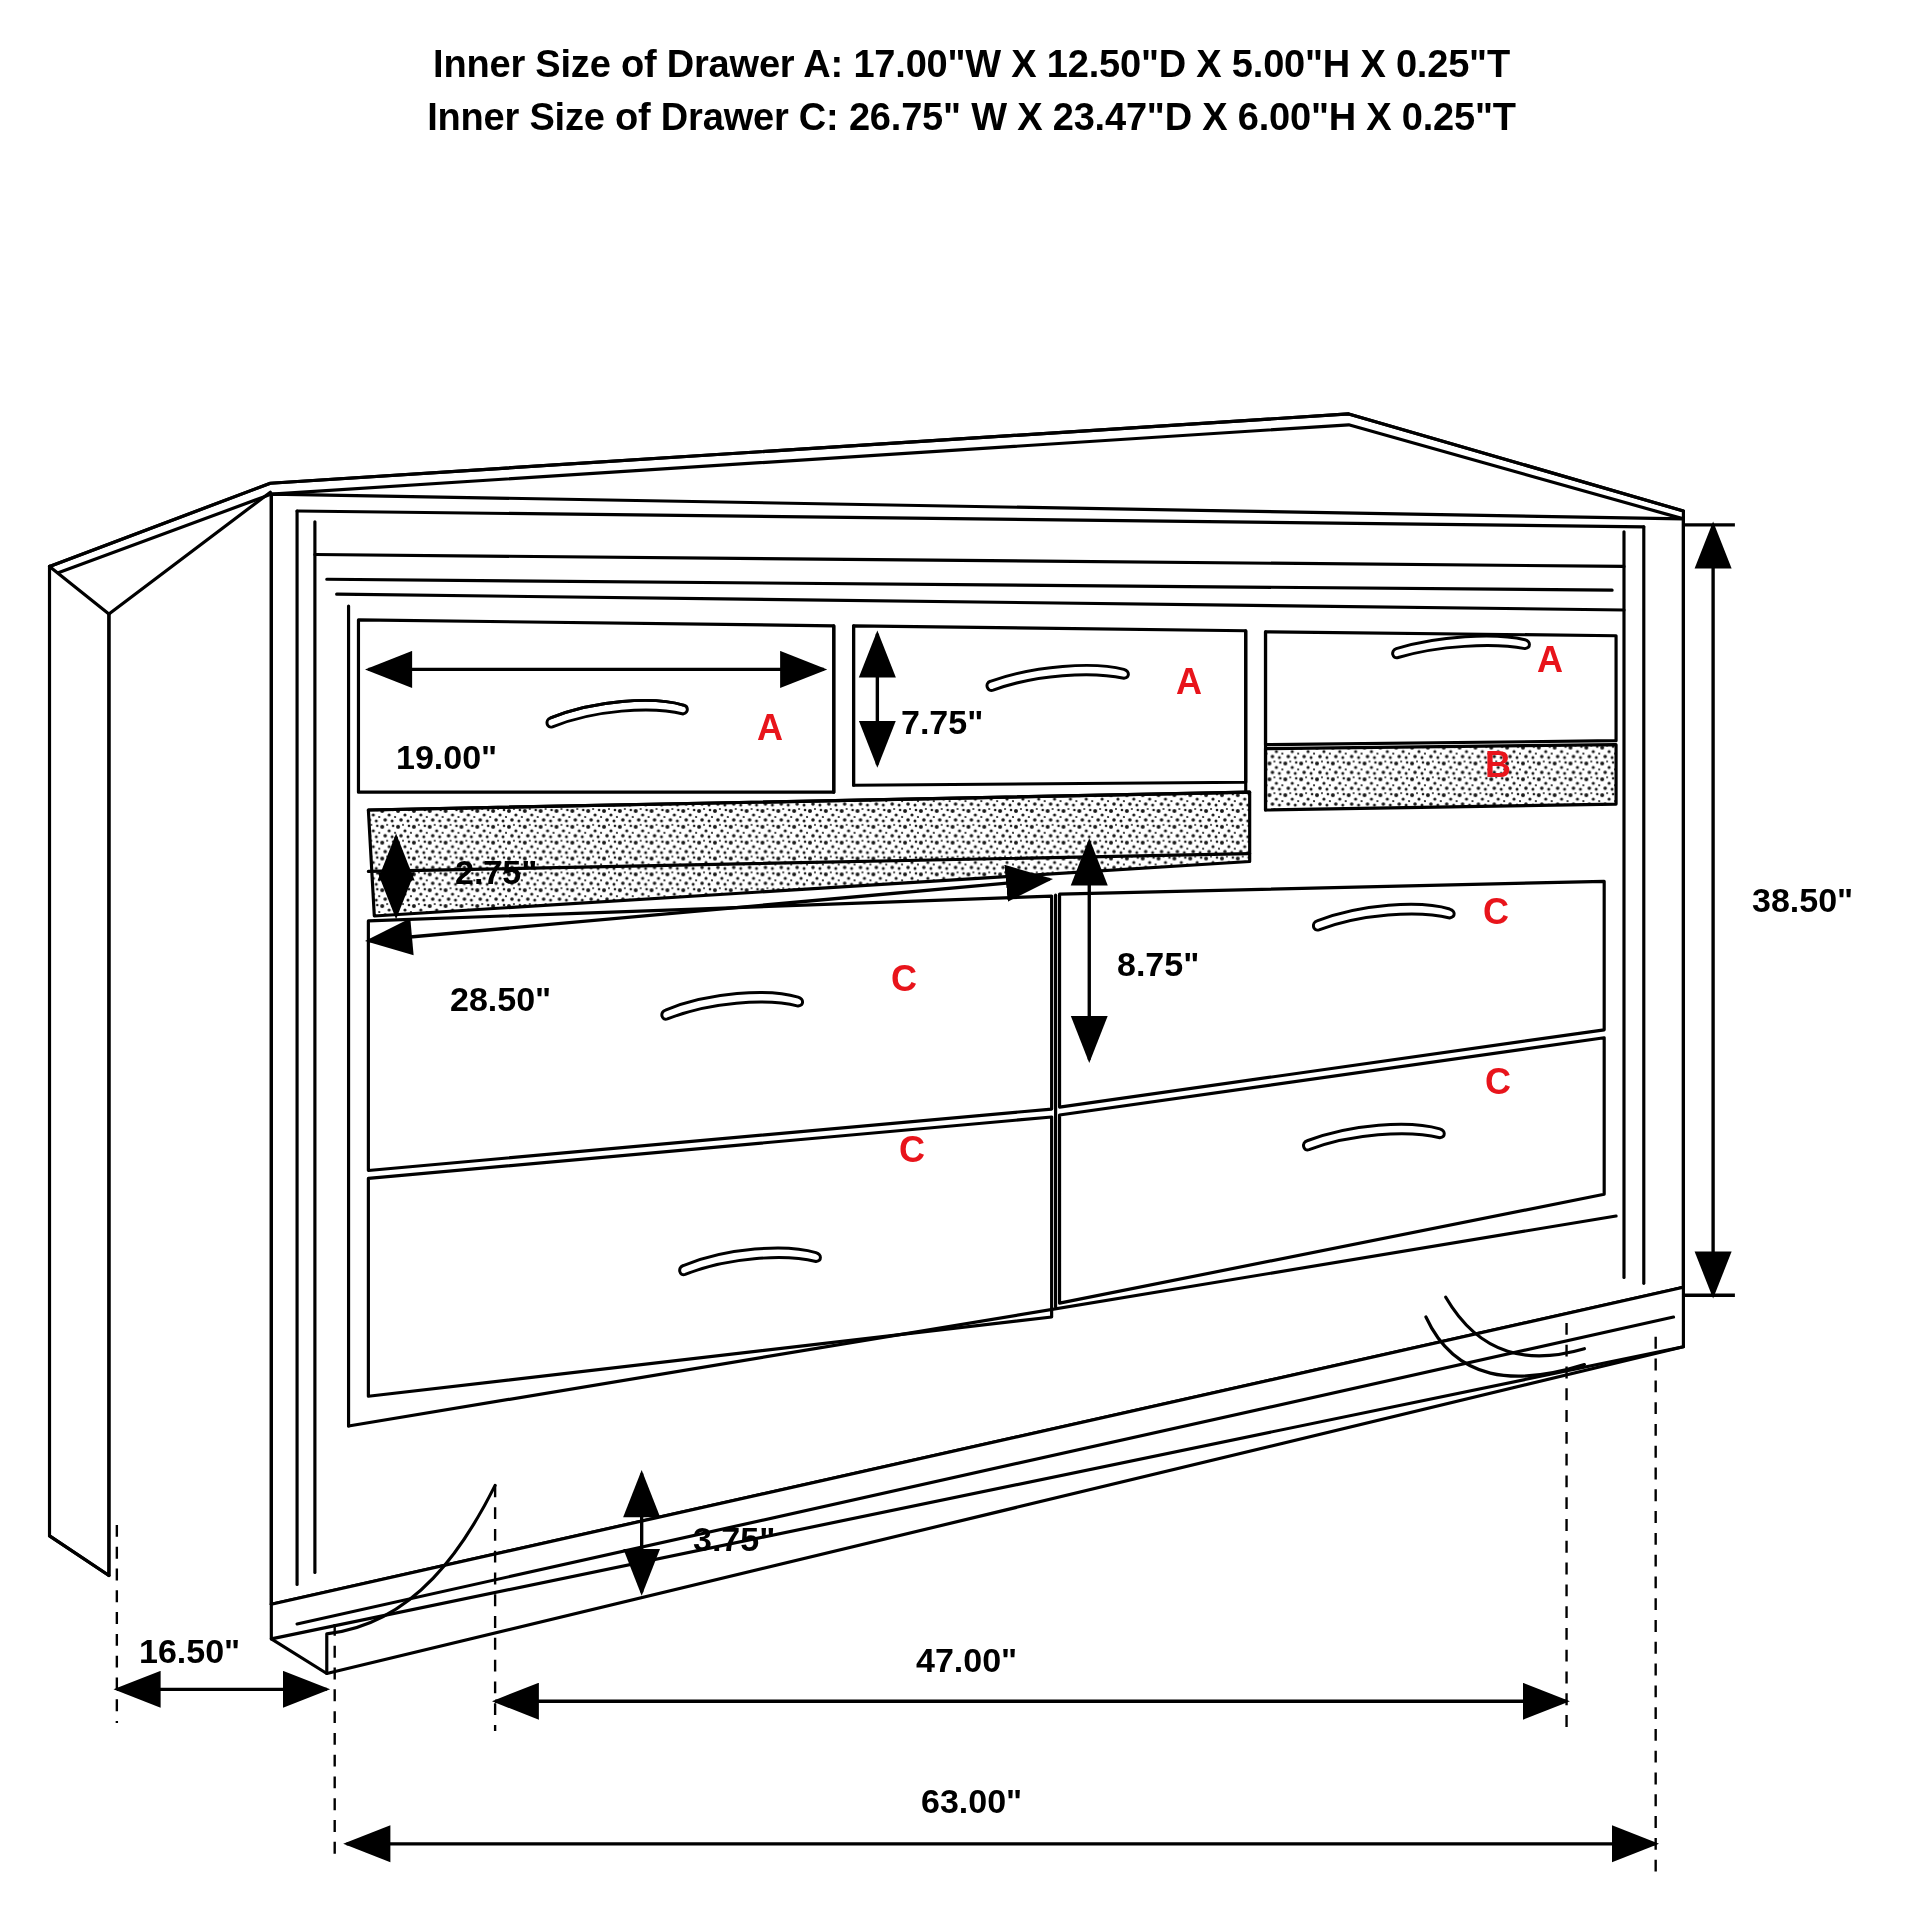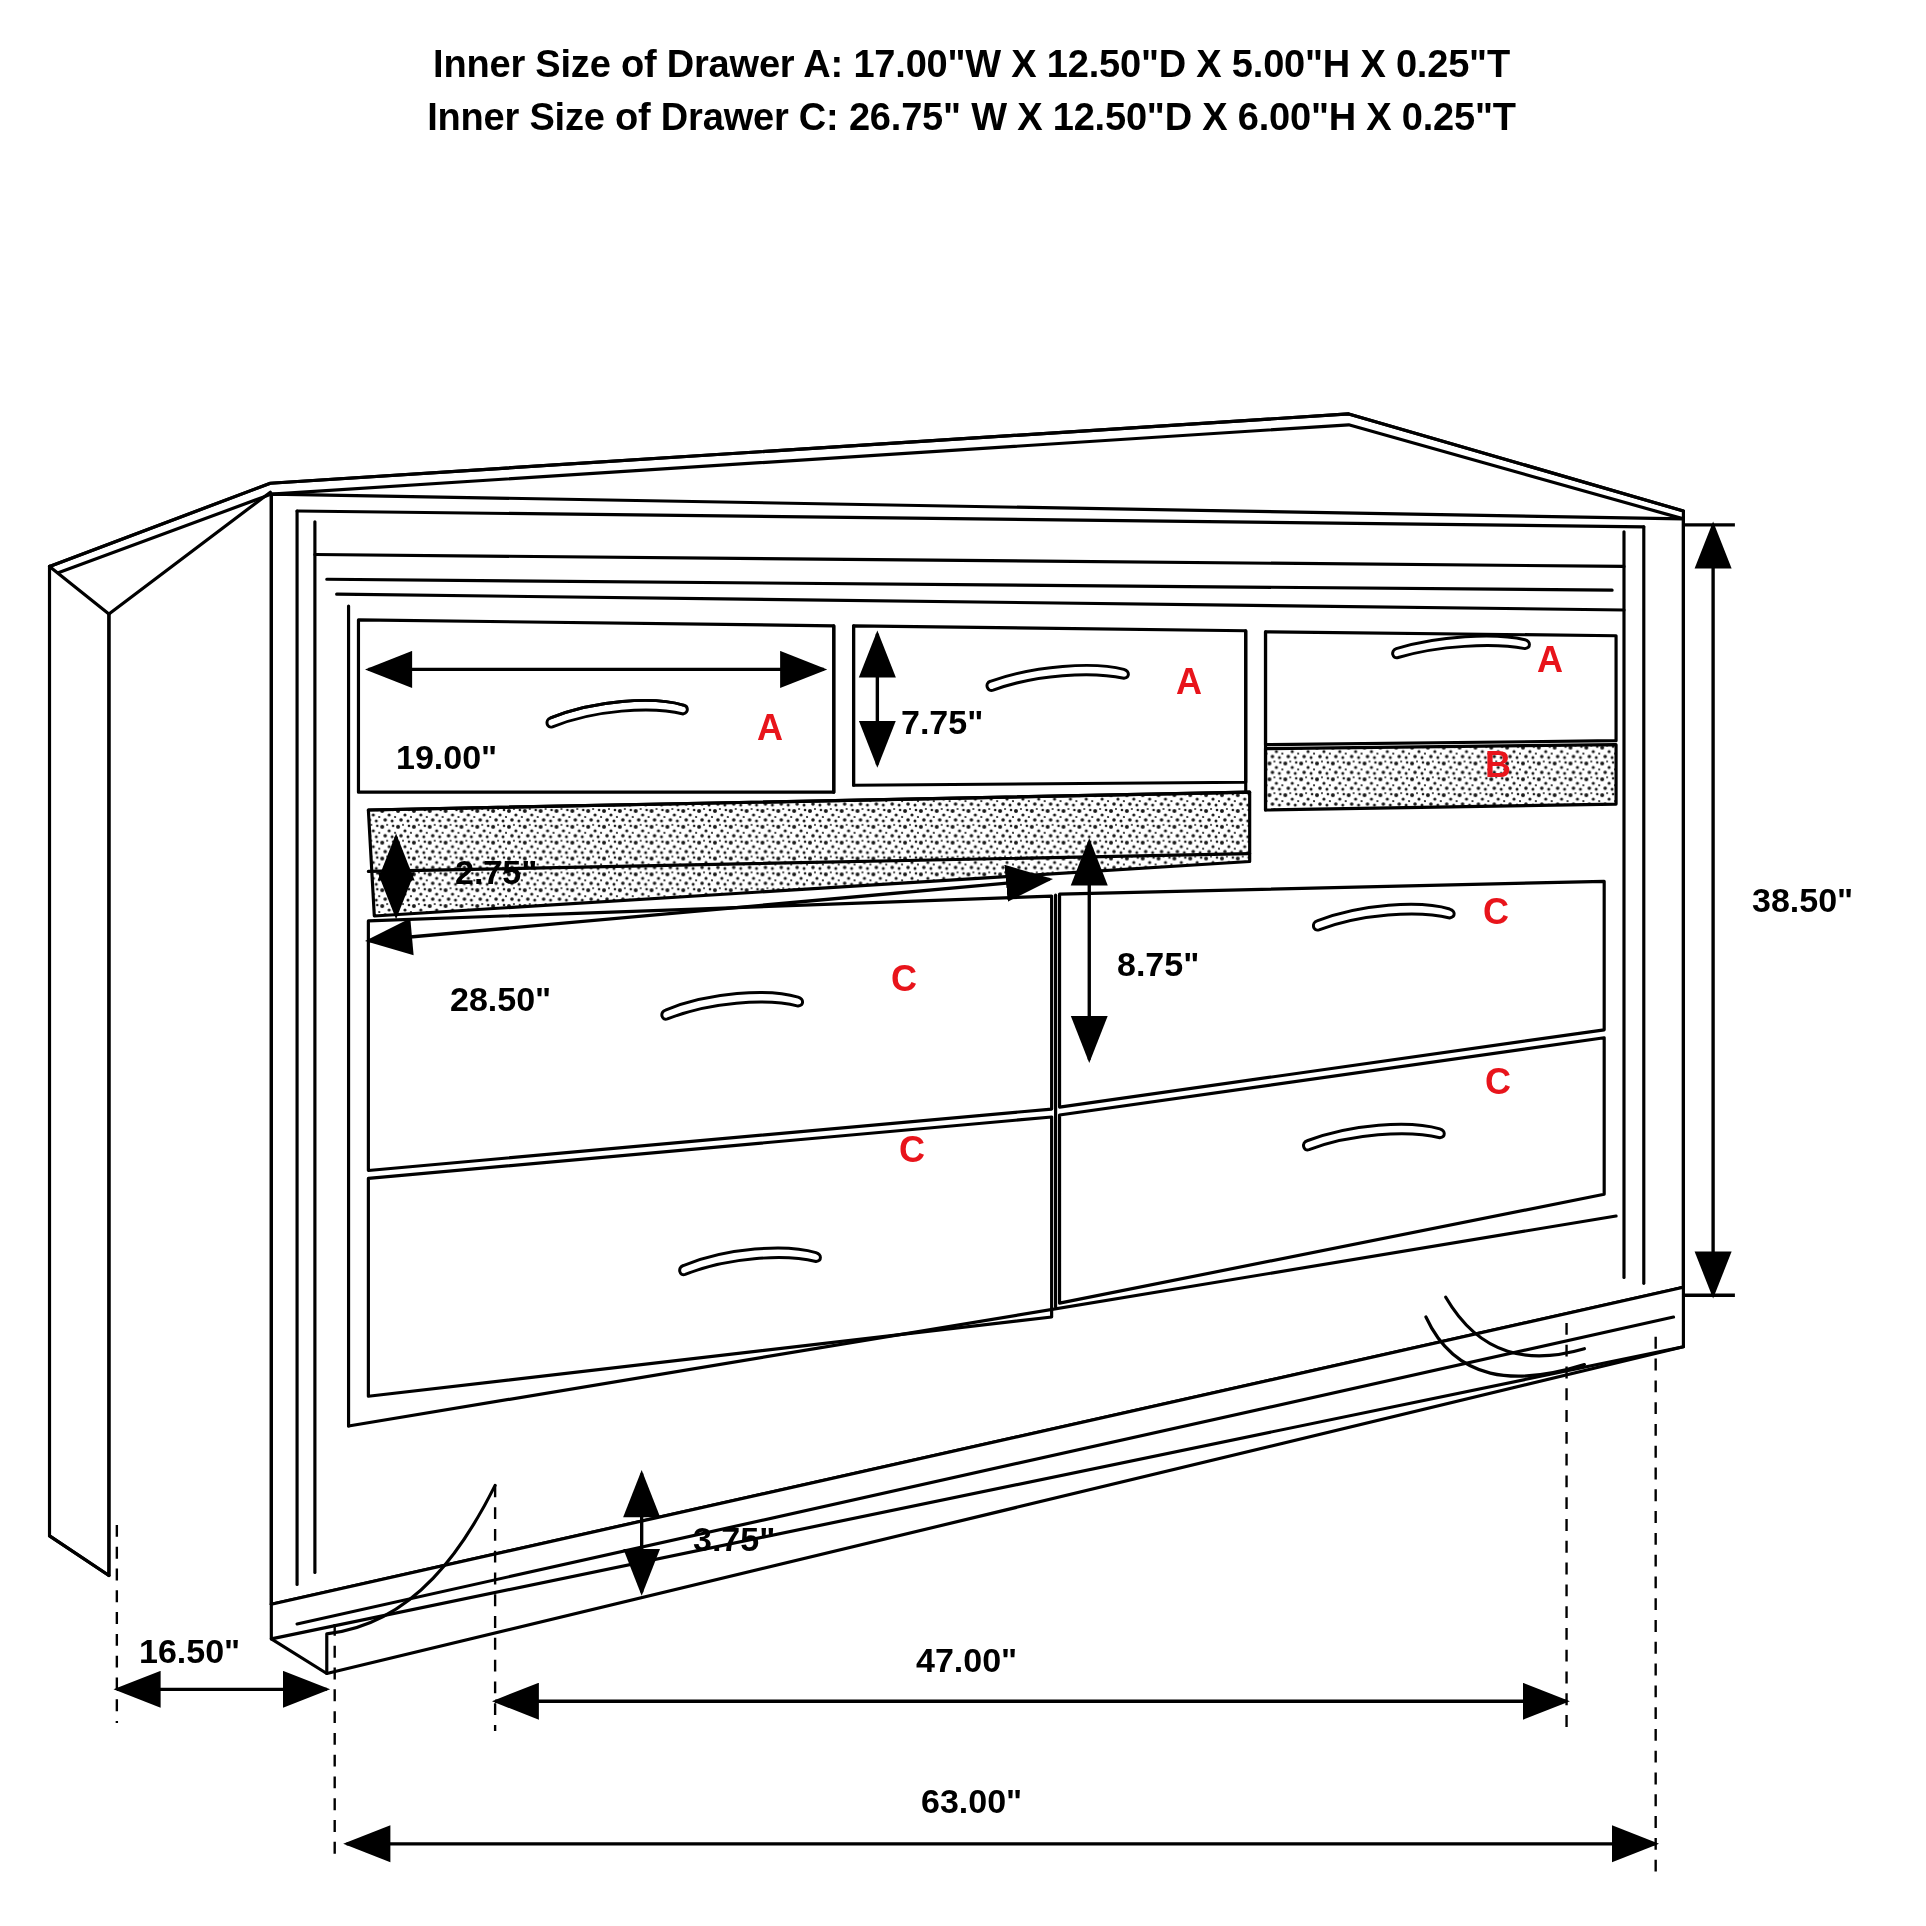--- a/index.html
+++ b/index.html
@@ -8,21 +8,21 @@
   .hdr div{font-size:38px;font-weight:bold;color:#000;line-height:53px;letter-spacing:-0.2px;margin-left:16px;}
   svg{position:absolute;left:0;top:0;}
   .lbl{position:absolute;font-size:34px;font-weight:bold;color:#000;white-space:nowrap;}
   .rlbl{position:absolute;font-size:36px;font-weight:bold;color:#e8141b;white-space:nowrap;}
 </style>
 </head>
 <body>
 
 <div class="hdr">
   <div>Inner Size of Drawer A: 17.00"W X 12.50"D X 5.00"H X 0.25"T</div>
-  <div>Inner Size of Drawer C: 26.75" W X 12.50"D X 6.00"H X 0.25"T</div>
+  <div>Inner Size of Drawer C: 26.75" W X 23.47"D X 6.00"H X 0.25"T</div>
 </div>
 
 <svg width="1927" height="1927" viewBox="0 0 1946 1946">
   <defs>
     <marker id="arrH" markerWidth="16" markerHeight="16" refX="13" refY="5.5" orient="auto">
       <path d="M0,0 L14,5.5 L0,11 z" fill="#000"></path>
     </marker>
     <marker id="arrT" markerWidth="16" markerHeight="16" refX="1" refY="5.5" orient="auto">
       <path d="M14,0 L0,5.5 L14,11 z" fill="#000"></path>
     </marker>

